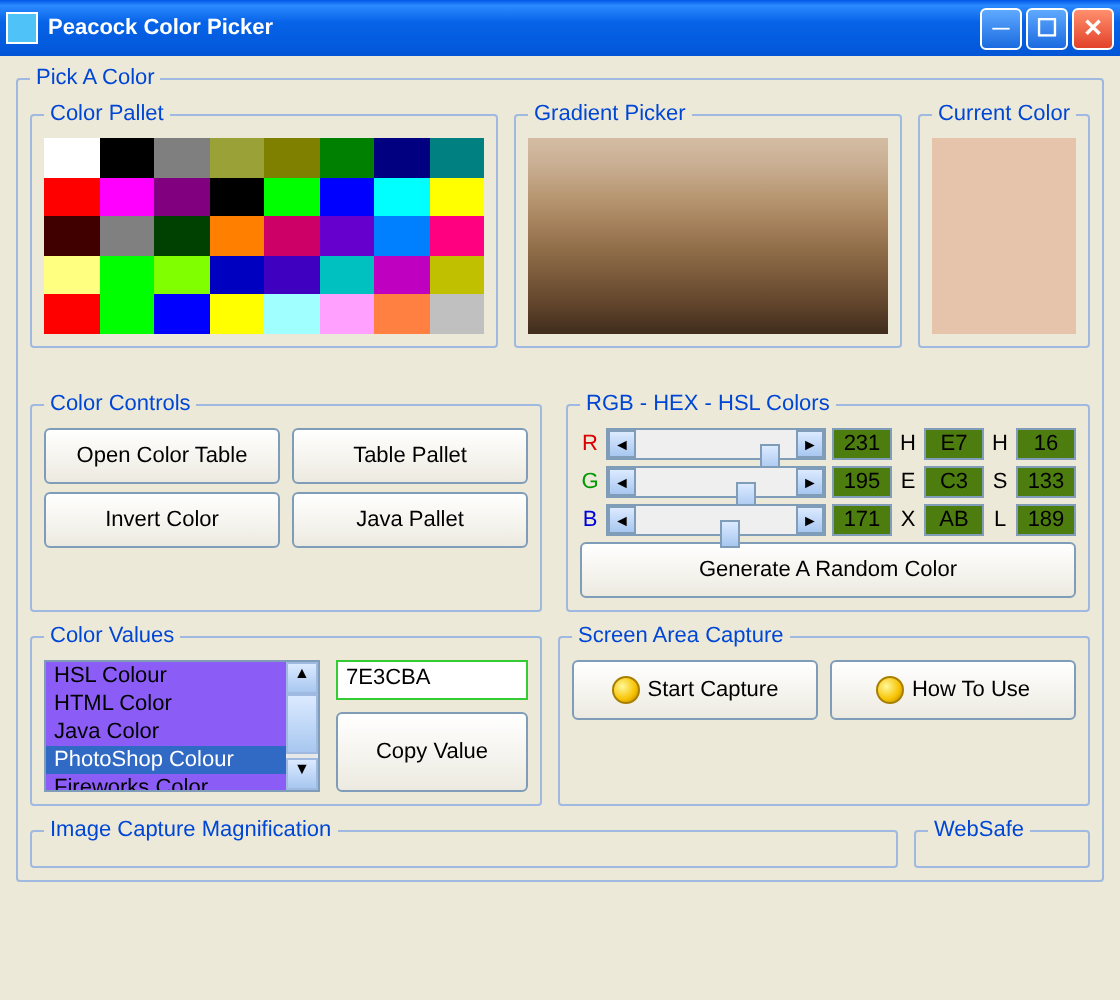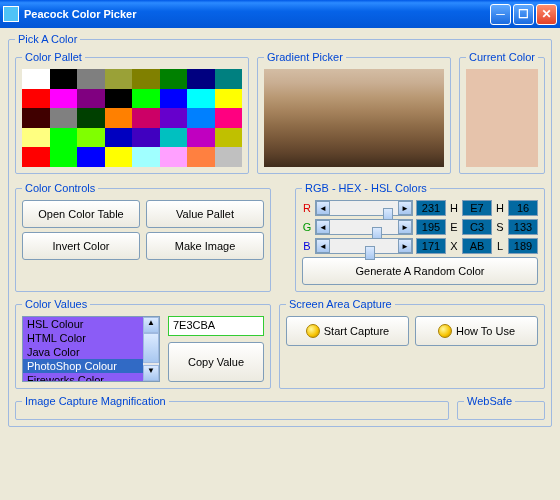--- a/index.html
+++ b/index.html
@@ -14,35 +14,35 @@
 fieldset{border:1px solid #9fb9e0;border-radius:2px;padding:6px 6px 6px 6px;margin:0}
 legend{color:#0046d5;padding:0 3px;font-size:11px}
 .fs-outer{padding:6px}
 .btn{background:linear-gradient(to bottom,#fff,#eceae0);border:1px solid #7f9db9;border-radius:3px;padding:7px 4px;text-align:left;cursor:pointer;font-size:11px;min-height:20px;display:flex;align-items:center;justify-content:center}
 .palette{display:grid;grid-template-columns:repeat(8,1fr);grid-template-rows:repeat(5,1fr);width:220px;height:98px}
 .swatch{width:100%;height:100%}
 .grad{width:162px;height:98px;background:linear-gradient(to bottom,#d4bda4,#c9ae92,#b99974,#a6835d,#8f6d49,#785839,#5f432b,#3f2c1c)}
 .cur{width:72px;height:98px;background:#e6c3ab}
 .top3{display:flex;gap:8px}
 .top3 fieldset{flex:0 0 auto}
-.mid{display:flex;gap:24px;margin-top:8px}
+.mid{display:flex;gap:12px;margin-top:22px}
 .cc{width:256px}
 .cc .r{display:flex;gap:6px;margin-bottom:4px}
 .cc .btn{flex:1}
 .rhh{flex:1}
 .rhh .line{display:flex;align-items:center;gap:3px;margin-bottom:3px}
 .rhh .lbl{width:10px;text-align:center}
 .rhh .lbl.r{color:#d00}
 .rhh .lbl.g{color:#090}
 .rhh .lbl.b{color:#00d}
 .slider{flex:1;height:16px;border:1px solid #7f9db9;background:#efefef;display:flex;align-items:center;position:relative}
 .slider .arr{width:14px;height:14px;background:linear-gradient(to bottom,#dbeaff,#a8c7f0);border:1px solid #7f9db9;display:flex;align-items:center;justify-content:center;font-size:8px}
 .slider .track{flex:1;position:relative}
 .slider .thumb{position:absolute;top:0;width:10px;height:14px;background:linear-gradient(to bottom,#dbeaff,#a8c7f0);border:1px solid #7f9db9}
-.nbox{width:30px;height:16px;border:1px solid #7f9db9;background:#0369a1;text-align:center;line-height:14px}
+.nbox{width:30px;height:16px;border:1px solid #7f9db9;background:#4d7c0f;text-align:center;line-height:14px}
 .cv{display:flex;gap:8px;margin-top:6px}
 .cv-left{width:256px}
 .listbox{border:1px solid #7f9db9;background:#8b5cf6;height:66px;overflow:hidden;display:flex}
 .listbox .items{flex:1}
 .listbox .item{padding:1px 4px}
 .listbox .item.sel{background:#316ac5;color:#fff}
 .listbox .sb{width:16px;background:#efefef;display:flex;flex-direction:column}
 .listbox .sb .a{height:16px;background:linear-gradient(to bottom,#dbeaff,#a8c7f0);border:1px solid #9fb9e0;font-size:8px;text-align:center}
 .listbox .sb .tk{flex:1;background:#e8e8e8;position:relative}
 .listbox .sb .th{position:absolute;left:0;right:0;top:0;height:30px;background:linear-gradient(to bottom,#dbeaff,#a8c7f0);border:1px solid #9fb9e0}
@@ -131,25 +131,25 @@
     <legend>Current Color</legend>
     <div class="cur"></div>
   </fieldset>
 </div>
 
 <div class="mid">
   <fieldset class="cc">
     <legend>Color Controls</legend>
     <div class="r">
       <div class="btn">Open Color Table</div>
-      <div class="btn">Value Pallet</div>
+      <div class="btn">Table Pallet</div>
     </div>
     <div class="r">
       <div class="btn">Invert Color</div>
-      <div class="btn">Make Image</div>
+      <div class="btn">Java Pallet</div>
     </div>
   </fieldset>
 
   <fieldset class="rhh">
     <legend>RGB - HEX - HSL Colors</legend>
     <div class="line">
       <span class="lbl r">R</span>
       <div class="slider">
               <div class="arr">◄</div>
               <div class="track">

